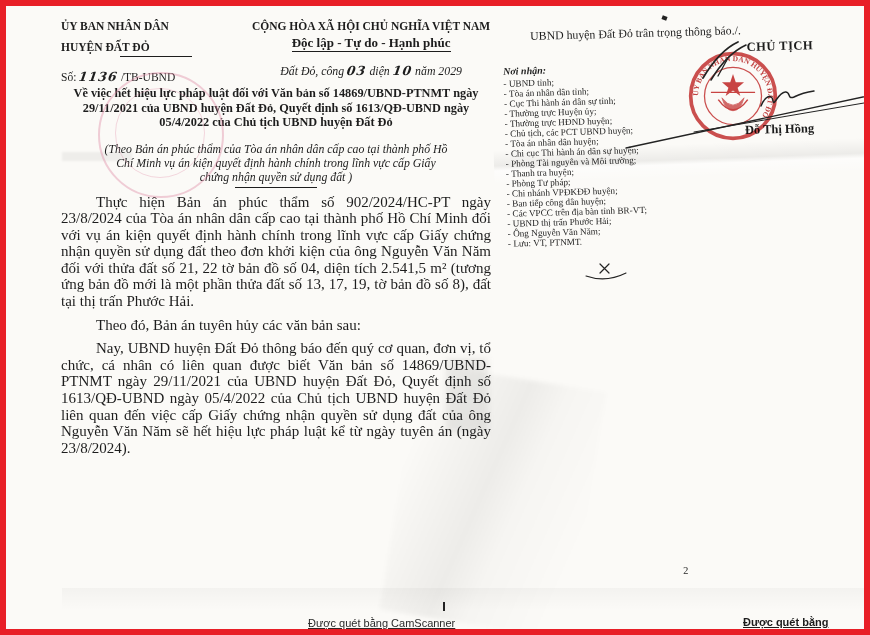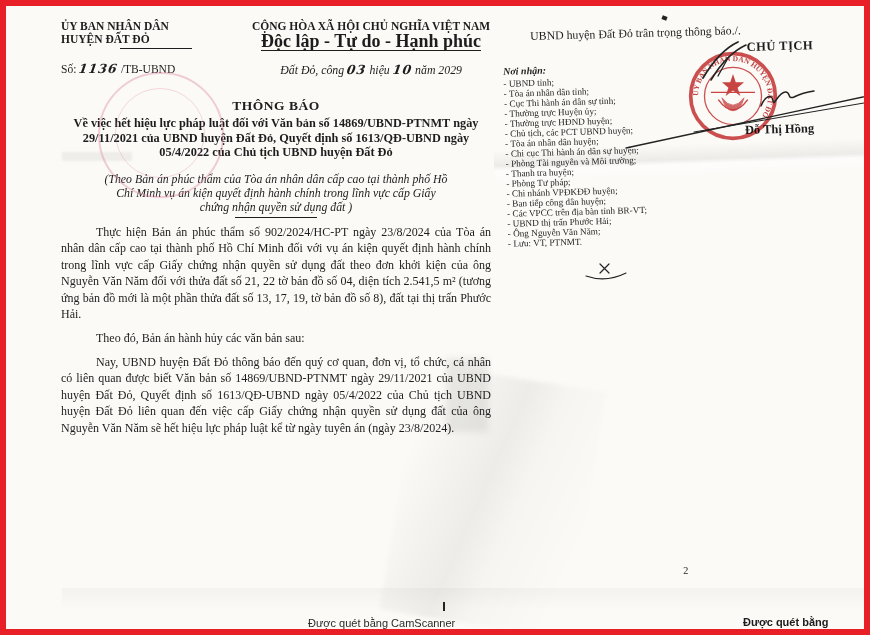--- a/index.html
+++ b/index.html
@@ -17,48 +17,48 @@
       background:linear-gradient(105deg,rgba(0,0,0,0) 10%,rgba(0,0,0,.055) 45%,rgba(0,0,0,.02) 60%,rgba(0,0,0,0) 90%);filter:blur(2px);}
   .c4{left:56px;top:146px;width:70px;height:9px;background:rgba(0,0,0,.05);filter:blur(1px);}
   .c5{left:56px;top:582px;width:810px;height:22px;background:linear-gradient(to bottom,rgba(0,0,0,.03),rgba(0,0,0,0));}
   .speck{position:absolute;background:#222;}
   
   #page1{position:absolute;left:55px;top:14px;width:430px;}
   .hdr{display:flex;}
   .hdr-left{width:46%;}
   .hdr-right{width:58%;text-align:center;}
   .org1,.nat1{font-weight:bold;font-size:11.5px;line-height:13px;}
-  .org2{font-weight:bold;font-size:11.5px;line-height:13px;}
+  .org2{font-weight:bold;font-size:11.5px;line-height:13px;margin-top:8px;}
   .org-rule{width:72px;border-top:1px solid #1d1d1d;margin:2px auto 0;}
-  .motto{font-weight:bold;font-size:18px;line-height:15px;display:inline-block;border-bottom:1.2px solid #1d1d1d;padding-bottom:1px;}
+  .motto{font-weight:bold;font-size:13px;line-height:15px;display:inline-block;border-bottom:1.2px solid #1d1d1d;padding-bottom:1px;}
   .so-line{margin-top:12px;font-size:11.5px;}
   .hand{font-family:"DejaVu Serif", serif;font-style:italic;font-weight:bold;font-size:12.5px;letter-spacing:1px;transform:skewX(-8deg);display:inline-block;}
   .date-line{margin-top:11px;font-style:italic;font-size:11.8px;}
   .doctype{text-align:center;font-weight:bold;font-size:13.5px;margin-top:20px;letter-spacing:.5px;}
   .title{font-weight:bold;font-size:12.3px;line-height:14.5px;text-align:center;margin:2px auto 12px;width:420px;}
   .subtitle{font-style:italic;font-size:11.8px;line-height:14px;text-align:center;margin:4px auto 0;width:350px;}
   .title-rule{width:82px;border-top:1.3px solid #1d1d1d;margin:3px auto 6px;}
-  .para{font-size:12px;line-height:16.6px;text-align:justify;text-indent:35px;margin:0 0 7px 0;}
+  .para{font-size:15px;line-height:16.6px;text-align:justify;text-indent:35px;margin:0 0 7px 0;}
   
   #page2{position:absolute;left:490px;top:24px;width:376px;transform:rotate(-1.6deg);transform-origin:0 0;}
   .closing{margin-left:34px;font-size:11.8px;}
   .sign-title{position:absolute;left:250px;top:17px;font-weight:bold;font-size:12.5px;letter-spacing:.5px;}
   .signer-name{position:absolute;left:246px;top:100px;font-weight:bold;font-size:12.5px;}
   .recips{position:absolute;left:6px;top:36px;width:230px;}
   .recips-label{font-weight:bold;font-style:italic;font-size:10px;margin-bottom:2px;}
   .recips div.ri{font-size:9.2px;line-height:10px;}
   .pageno{position:absolute;left:172px;top:540px;font-size:10.5px;}
   
   #stamp2{position:absolute;left:681px;top:44px;width:92px;height:92px;opacity:.92;mix-blend-mode:multiply;}
   .ghost-ring{position:absolute;border-radius:50%;pointer-events:none;}
   .g1{left:92px;top:66px;width:122px;height:122px;border:2.5px solid rgba(222,130,158,.38);}
   .g2{left:109px;top:82px;width:88px;height:88px;border:1.5px solid rgba(222,130,158,.30);}
   #sig-overlay{position:absolute;left:0;top:0;pointer-events:none;}
   
-  .scan-footer{position:absolute;font-family:"Liberation Sans", sans-serif;font-size:11px;color:#2b2b2b;}
+  .scan-footer{position:absolute;font-family:"Liberation Sans", sans-serif;font-size:11px;color:#2b2b2b;text-decoration:underline;}
   .sf-left{left:302px;top:611px;}
   .sf-right{left:737px;top:610px;font-weight:600;color:#1c1c1c;}
 </style>
 </head>
 <body>
 
 <div class="crease c1"></div>
 <div class="crease c2"></div>
 <div class="crease c3"></div>
 <div class="crease c4"></div>
@@ -77,34 +77,33 @@
         <span class="hand">1136</span>
         <span>/TB-UBND</span>
       </div>
     </div>
     <div class="hdr-right">
       <div class="nat1">CỘNG HÒA XÃ HỘI CHỦ NGHĨA VIỆT NAM</div>
       <div><span class="motto">Độc lập  -  Tự do  -  Hạnh phúc</span></div>
       <div class="date-line">
         <span>Đất Đỏ, công</span>
         <span class="hand">03</span>
-        <span>hiệu</span>
+        <span>diện</span>
         <span class="hand">10</span>
         <span>năm 2029</span>
       </div>
     </div>
   </div>
 
-  <div class="doctype">THÔNG BÁO</div>
   <div class="title">Về việc hết hiệu lực pháp luật đối với Văn bản số 14869/UBND-PTNMT ngày 29/11/2021 của UBND huyện Đất Đỏ, Quyết định số 1613/QĐ-UBND ngày 05/4/2022 của Chủ tịch UBND huyện Đất Đỏ</div>
   <div class="subtitle">(Theo Bản án phúc thẩm của Tòa án nhân dân cấp cao tại thành phố Hồ Chí Minh vụ án kiện quyết định hành chính trong lĩnh vực cấp Giấy chứng nhận quyền sử dụng đất )</div>
   <div class="title-rule"></div>
 
   <p class="para">Thực hiện Bản án phúc thẩm số 902/2024/HC-PT ngày 23/8/2024 của Tòa án nhân dân cấp cao tại thành phố Hồ Chí Minh đối với vụ án kiện quyết định hành chính trong lĩnh vực cấp Giấy chứng nhận quyền sử dụng đất theo đơn khởi kiện của ông Nguyễn Văn Năm đối với thửa đất số 21, 22 tờ bản đồ số 04, diện tích 2.541,5 m² (tương ứng bản đồ mới là một phần thửa đất số 13, 17, 19, tờ bản đồ số 8), đất tại thị trấn Phước Hải.</p>
-  <p class="para">Theo đó, Bản án hành hủy các văn bản sau:</p>
+  <p class="para">Theo đó, Bản án tuyên hủy các văn bản sau:</p>
   <p class="para">Nay, UBND huyện Đất Đỏ thông báo đến quý cơ quan, đơn vị, tổ chức, cá nhân có liên quan được biết Văn bản số 14869/UBND-PTNMT ngày 29/11/2021 của UBND huyện Đất Đỏ, Quyết định số 1613/QĐ-UBND ngày 05/4/2022 của Chủ tịch UBND huyện Đất Đỏ liên quan đến việc cấp Giấy chứng nhận quyền sử dụng đất của ông Nguyễn Văn Năm sẽ hết hiệu lực pháp luật kể từ ngày tuyên án (ngày 23/8/2024).</p>
 </div>
 
 <div class="ghost-ring g1"></div>
 <div class="ghost-ring g2"></div>
 
 <div id="page2">
   <div class="closing">UBND huyện Đất Đỏ trân trọng thông báo./.</div>
   <div class="sign-title">CHỦ TỊCH</div>
   <div class="signer-name">Đỗ Thị Hồng</div>

